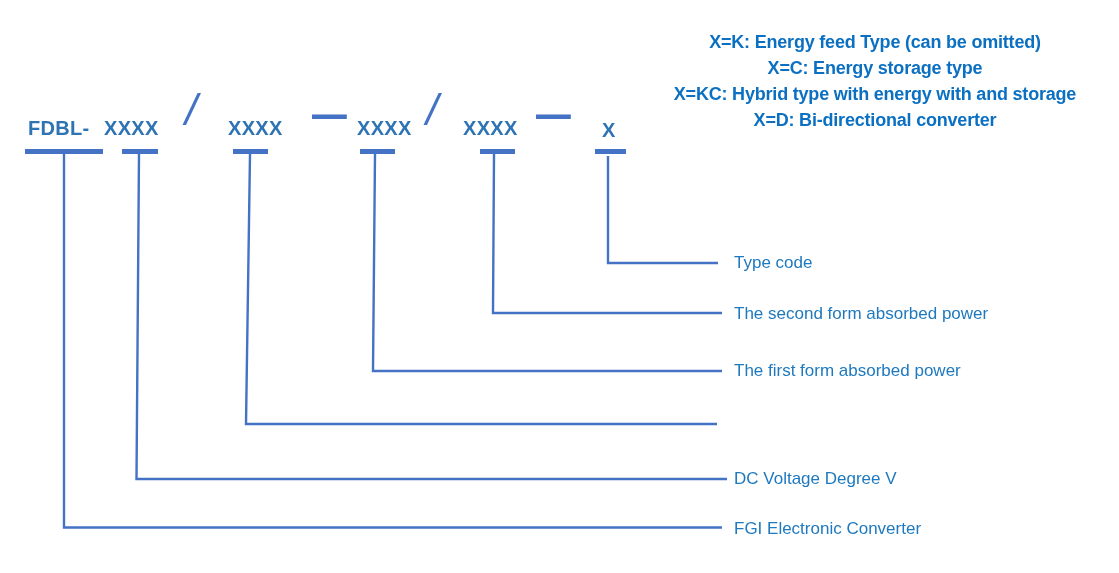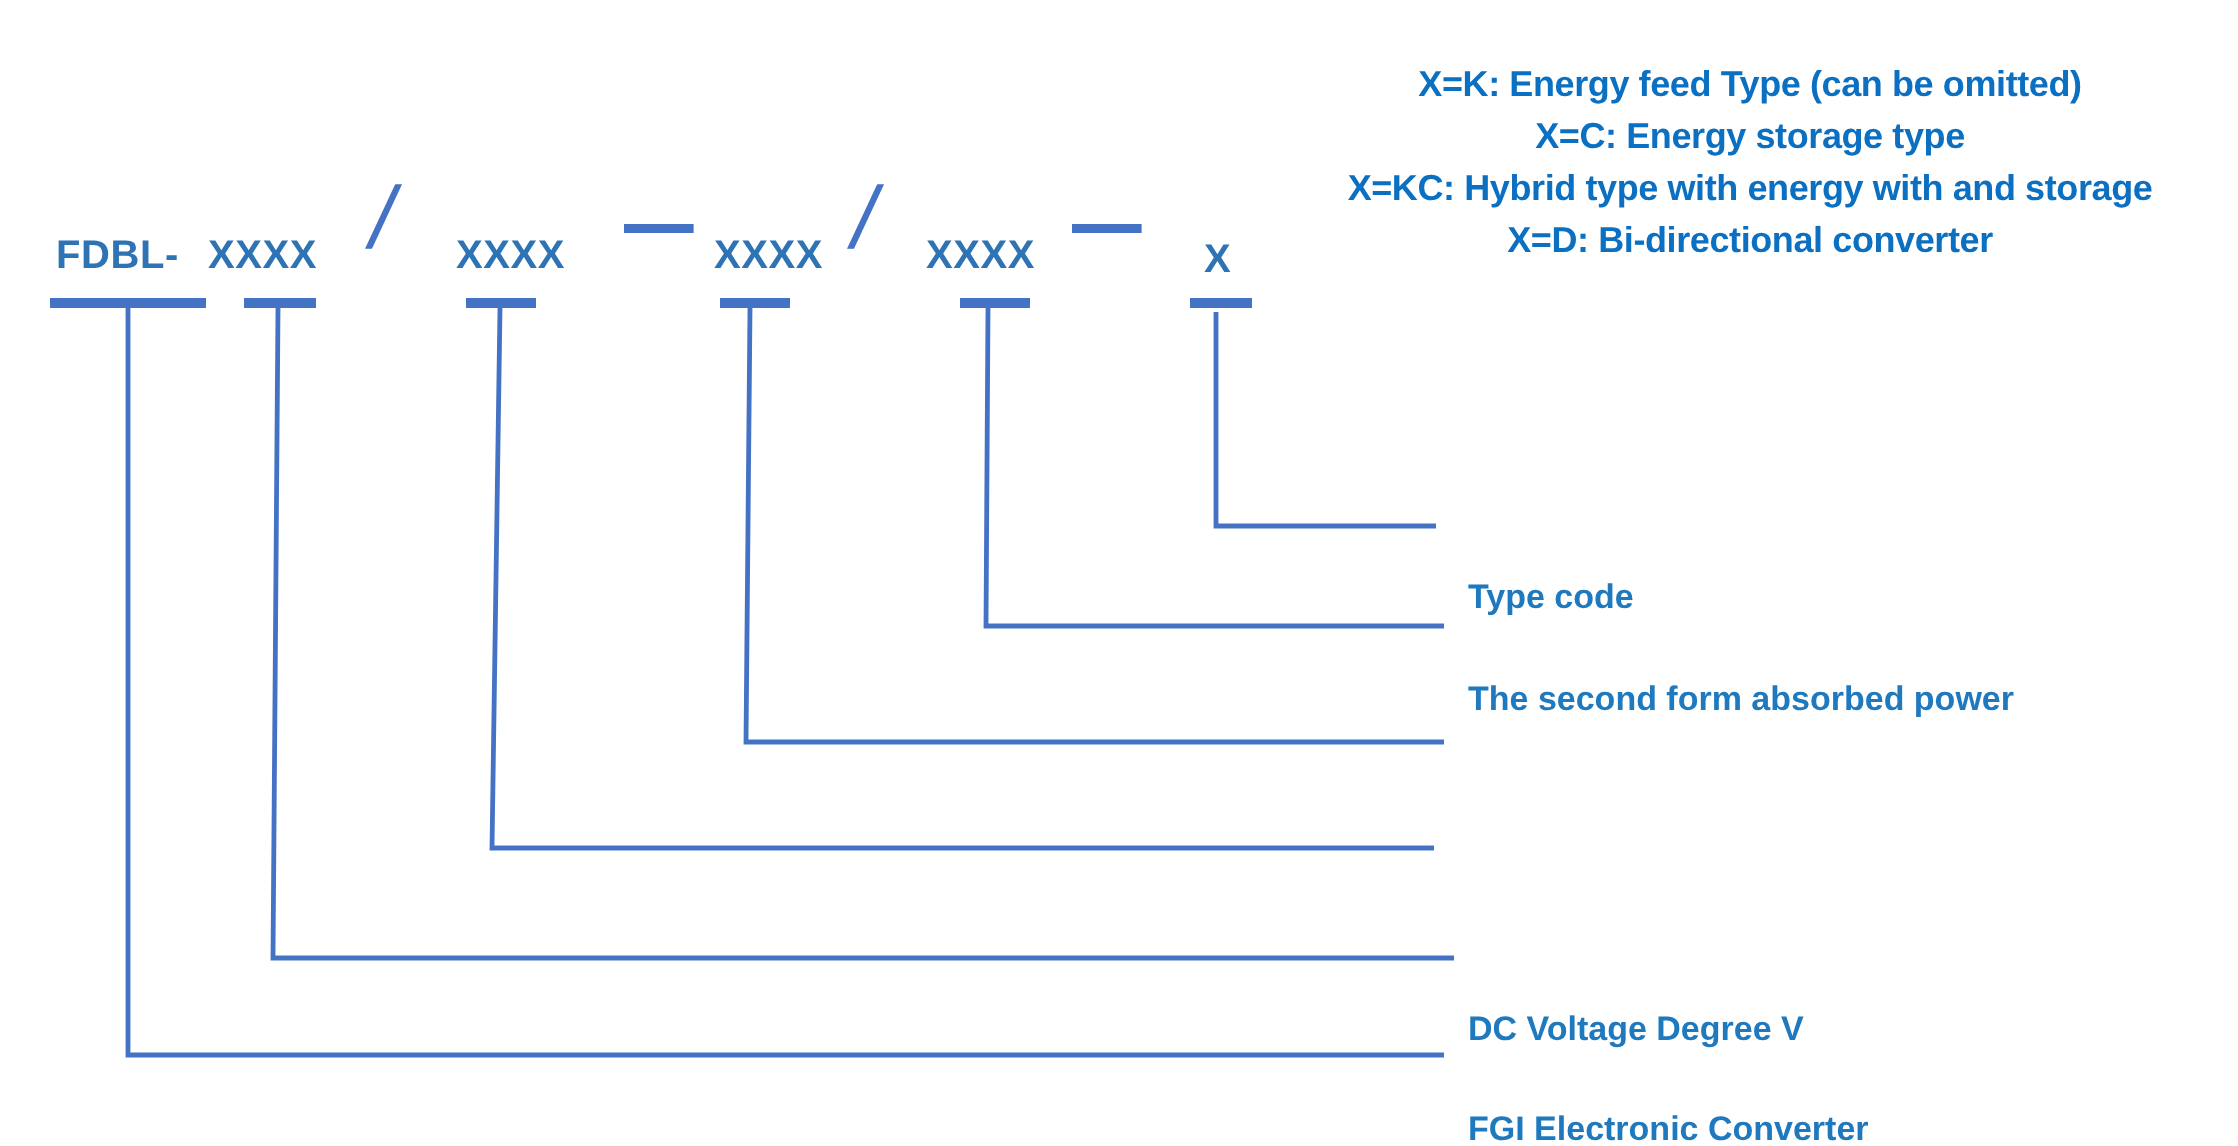--- a/index.html
+++ b/index.html
@@ -58,25 +58,24 @@
   }
   .legend-line {
     font-size: 18px; font-weight: 700;
     line-height: 26px;
     white-space: nowrap;
     letter-spacing: -0.2px;
     text-align: center;
   }
   .callout {
     position: absolute; left: 734px;
-    font-size: 17px; font-weight: 700;
+    font-size: 17px; font-weight: 400;
     line-height: 20px;
     color: var(--color-callout-text);
     white-space: nowrap;
-    margin-top: 36px;
   }
 </style>
 </head>
 <body>
 
 <div class="stage">
 
   <svg class="lines-svg" viewBox="0 0 1119 573" aria-hidden="true">
     <line class="bar" x1="25" y1="151.5" x2="103" y2="151.5"></line>
     <line class="bar" x1="122" y1="151.5" x2="158" y2="151.5"></line>
@@ -108,16 +107,17 @@
 
   <div class="legend">
     <div class="legend-line">X=K: Energy feed Type (can be omitted)</div>
     <div class="legend-line">X=C: Energy storage type</div>
     <div class="legend-line">X=KC: Hybrid type with energy with and storage</div>
     <div class="legend-line">X=D: Bi-directional converter</div>
   </div>
 
   <div class="callout" style="top:253px">Type code</div>
   <div class="callout" style="top:304px">The second form absorbed power</div>
+  <div class="callout" style="top:361px">The first form absorbed power</div>
   <div class="callout" style="top:469px">DC Voltage Degree V</div>
   <div class="callout" style="top:519px">FGI Electronic Converter</div>
 
 </div>
 
 </body></html>

